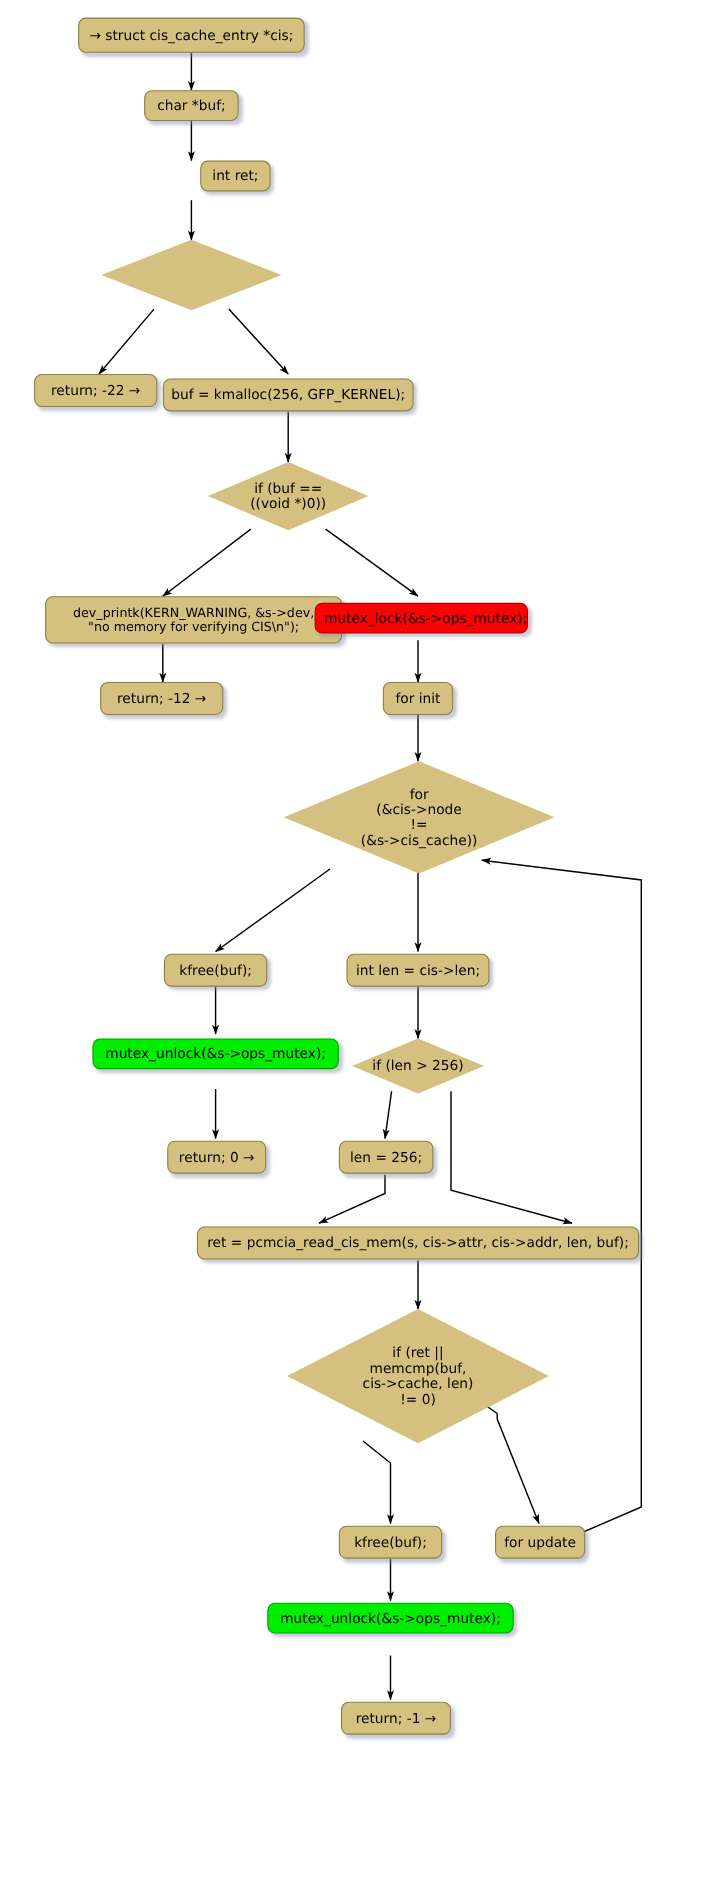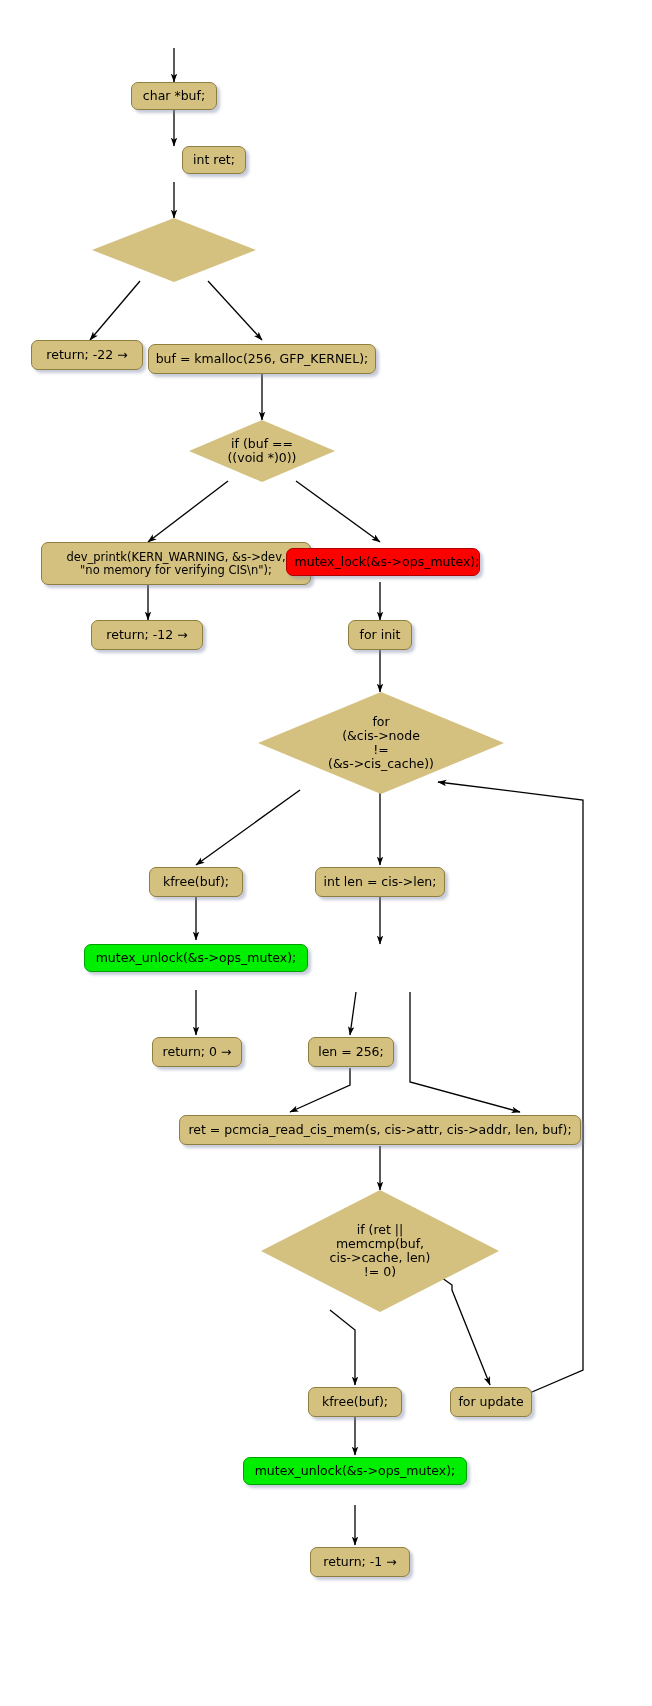--- a/index.html
+++ b/index.html
@@ -138,20 +138,23 @@
       <path d="M428,1268 L452,1285 L452,1290 L490,1385"></path>
 
       <path d="M355,1417 L355,1455"></path>
 
       <path d="M355,1505 L355,1545"></path>
 
       <path d="M525,1395 L583,1370 L583,800 L438,782"></path>
     </g>
   </svg>
 
+  <div class="node box" style="left:71px; top:16px; width:206px; height:32px;">
+    <span class="nlabel">→ struct cis_cache_entry *cis;</span>
+  </div>
 
   <div class="node box" style="left:131px; top:82px; width:86px; height:28px;">
     <span class="nlabel">char *buf;</span>
   </div>
 
   <div class="node box" style="left:142px; top:146px; width:64px; height:28px;margin-left:40px;">
     <span class="nlabel">int ret;</span>
   </div>
 
   <div class="node diamond" style="left:92px; top:218px; width:164px; height:64px;">
@@ -202,20 +205,24 @@
   </div>
 
   <div class="node box" style="left:315px; top:867px; width:130px; height:30px;">
     <span class="nlabel">int len = cis-&gt;len;</span>
   </div>
 
   <div class="node box green" style="left:84px; top:944px; width:224px; height:28px;">
     <span class="nlabel">mutex_unlock(&amp;s-&gt;ops_mutex);</span>
   </div>
 
+  <div class="node diamond" style="left:320px; top:944px; width:120px; height:50px;">
+    <span class="dshape"></span>
+    <span class="dtext">if (len &gt; 256)</span>
+  </div>
 
   <div class="node box" style="left:152px; top:1037px; width:90px; height:30px;">
     <span class="nlabel">return; 0 →</span>
   </div>
 
   <div class="node box" style="left:308px; top:1037px; width:86px; height:30px;">
     <span class="nlabel">len = 256;</span>
   </div>
 
   <div class="node box" style="left:179px; top:1115px; width:402px; height:30px;">

